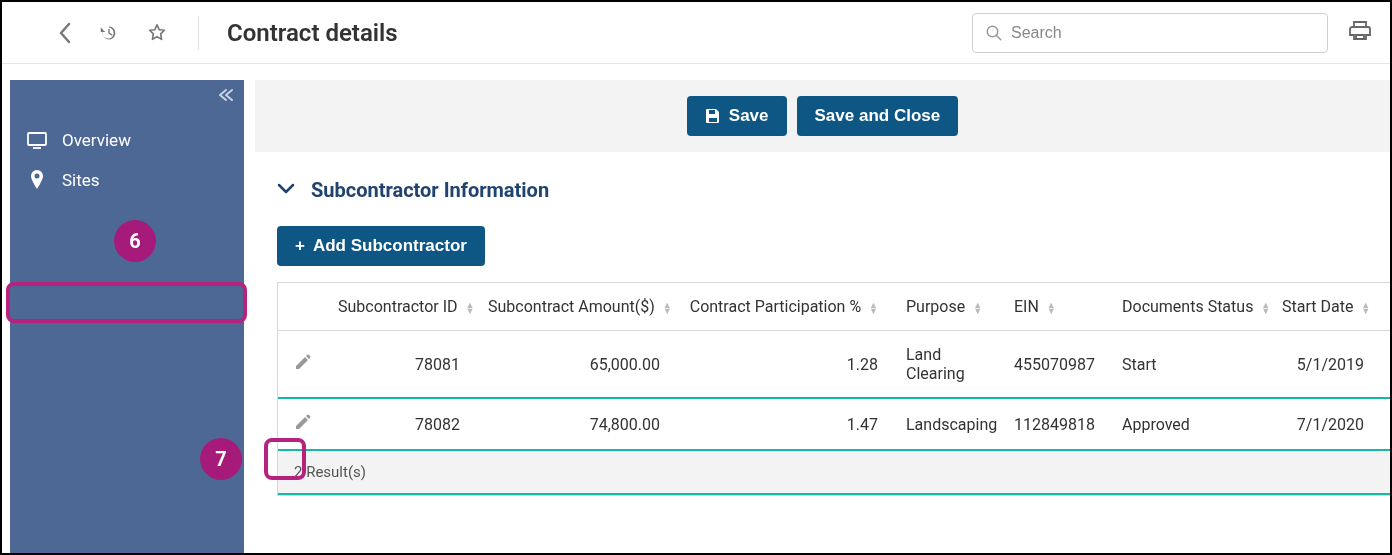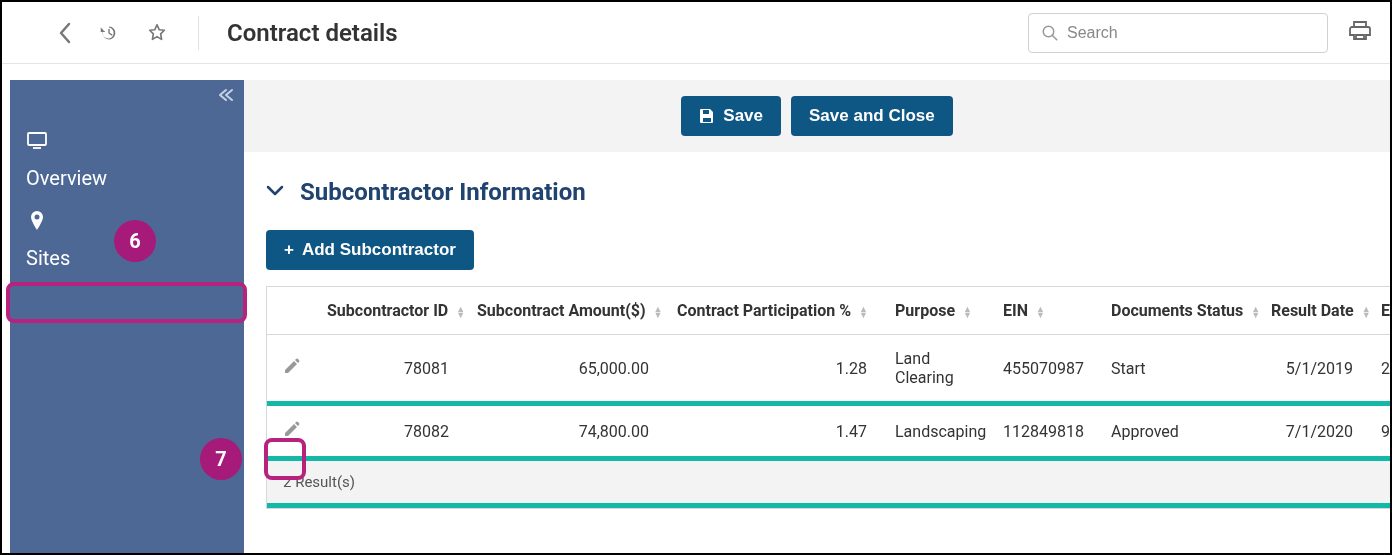--- a/index.html
+++ b/index.html
@@ -23,21 +23,21 @@
     border-bottom: 1px solid #e5e5e5;
     position: relative;
   }
   .top-icons { display:flex; align-items:center; gap: 26px; margin-right:30px;}
   .top-icons .icon { color:#777; cursor:pointer; display:flex; align-items:center;}
   .top-divider { width:1px; height:34px; background:#e2e2e2; margin-right:28px;}
   .page-title { font-size:24px; font-weight:600; color:#333; flex:0 0 auto;}
   .top-right { margin-left:auto; display:flex; align-items:center; gap:20px;}
   .search-wrap {
     display:flex; align-items:center;
-    width:300px; height:40px;
+    width:356px; height:40px;
     border:1px solid #d0d0d0; border-radius:4px;
     padding:0 12px; color:#888;
   }
   .search-wrap input {
     border:none; outline:none; font-size:16px; flex:1;
     color:#333; background:transparent;
   }
   .search-wrap input::placeholder{color:#888;}
   .print-icon{color:#666;cursor:pointer;}
 
@@ -52,41 +52,41 @@
     margin:16px 0 0 8px;
     position:relative;
     flex:0 0 234px;
   }
   .collapse-btn{
     position:absolute; top:8px; right:10px;
     color:#c9d2e4; cursor:pointer;
   }
   .side-items{padding-top:40px;}
   .side-item{
-    display:flex; align-items:flex-start;
+    display:flex; align-items:flex-end;
     gap:14px;
     padding:10px 16px;
-    font-size:20px;
+    font-size:17px;
     cursor:pointer;
     position:relative;
-    flex-direction:column;
   }
   .side-item.active{
     background:#fff;
     color:#20436f;
   }
   .side-item .side-icon{
     width:22px; display:flex; align-items:center; justify-content:center;
     flex:0 0 22px;
   }
 
   
   .content{
     flex:1; overflow:hidden; position:relative;
     background:#fff;
+    margin-left:11px;
   }
   .action-strip{
     background:#f3f3f3;
     height:72px;
     display:flex; align-items:center; justify-content:center;
     gap:10px;
     margin-top:16px;
   }
   .btn{
     background:#0e5684;
@@ -96,21 +96,21 @@
     padding:10px 18px;
     display:inline-flex; align-items:center; gap:8px;
     cursor:pointer;
   }
   .section-heading{
     display:flex; align-items:center; gap:16px;
     padding:26px 20px 8px 22px;
     color:#20436f;
   }
   .section-heading h2{
-    font-size:24px; font-weight:700; color:#20436f;
+    font-size:20px; font-weight:700; color:#20436f;
   }
   .chev{cursor:pointer;color:#20436f;}
   .add-wrap{padding:16px 22px 12px;}
 
   
   .table-wrap{
     margin:4px 0 0 22px;
     border:1px solid #d8d8d8;
     border-right:none;
     overflow:hidden;
@@ -121,31 +121,31 @@
     table-layout:fixed;
   }
   th,td{
     padding:14px 10px;
     text-align:left;
     font-size:16px;
     vertical-align:middle;
   }
   th{
     border-bottom:1px solid #d8d8d8;
-    font-weight:700;
+    font-weight:400;
     color:#333;
     white-space:nowrap;
     position:relative;
   }
   .sort-arrows{
     display:inline-flex; flex-direction:column; line-height:6px;
     vertical-align:middle; margin-left:4px; color:#bbb;
   }
   .sort-arrows span{font-size:9px;}
-  td{ border-bottom:5px solid #14b8a6; }
+  td{ border-bottom:2px solid #14b8a6; }
   .num{ text-align:right; padding-right:18px;}
   .edit-cell{ text-align:center; color:#888; }
   .edit-cell svg{cursor:pointer;}
   tfoot td{
     background:#f3f3f3; color:#555;
     font-size:15px; padding:12px 16px;
   }
 
   
   .col-edit{width:50px;}
@@ -327,21 +327,21 @@
                 </span>
             </th>
             <th>
               <span>Documents Status</span>
               <span class="sort-arrows">
                   <span>▲</span>
                   <span>▼</span>
                 </span>
             </th>
             <th class="num">
-              <span>Result Date</span>
+              <span>Start Date</span>
               <span class="sort-arrows">
                   <span>▲</span>
                   <span>▼</span>
                 </span>
             </th>
             <th>
               <span>En</span>
             </th>
           </tr>
         </thead>

